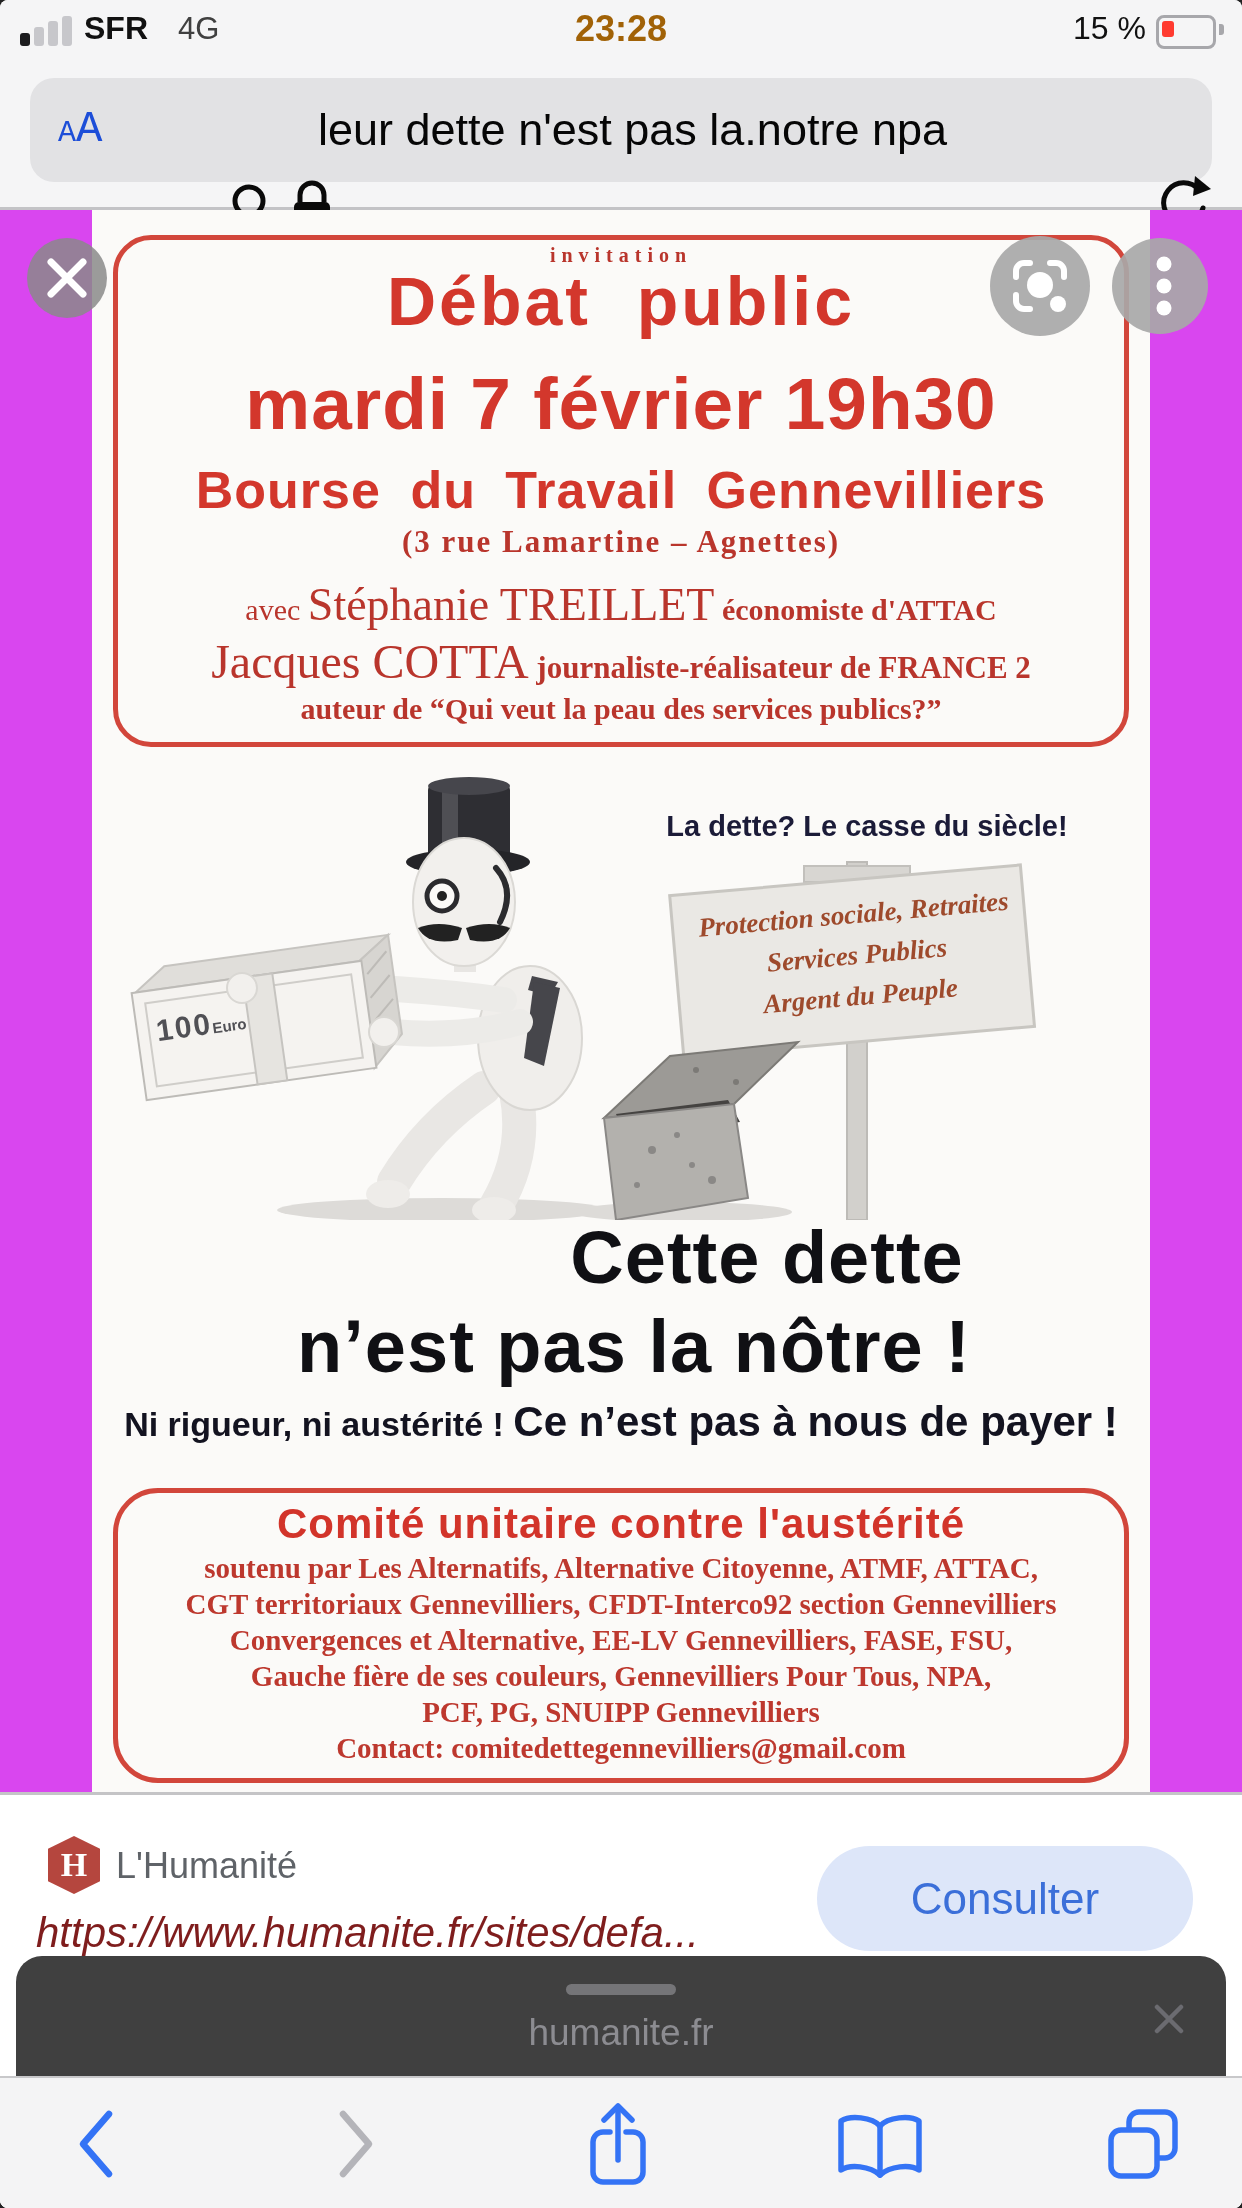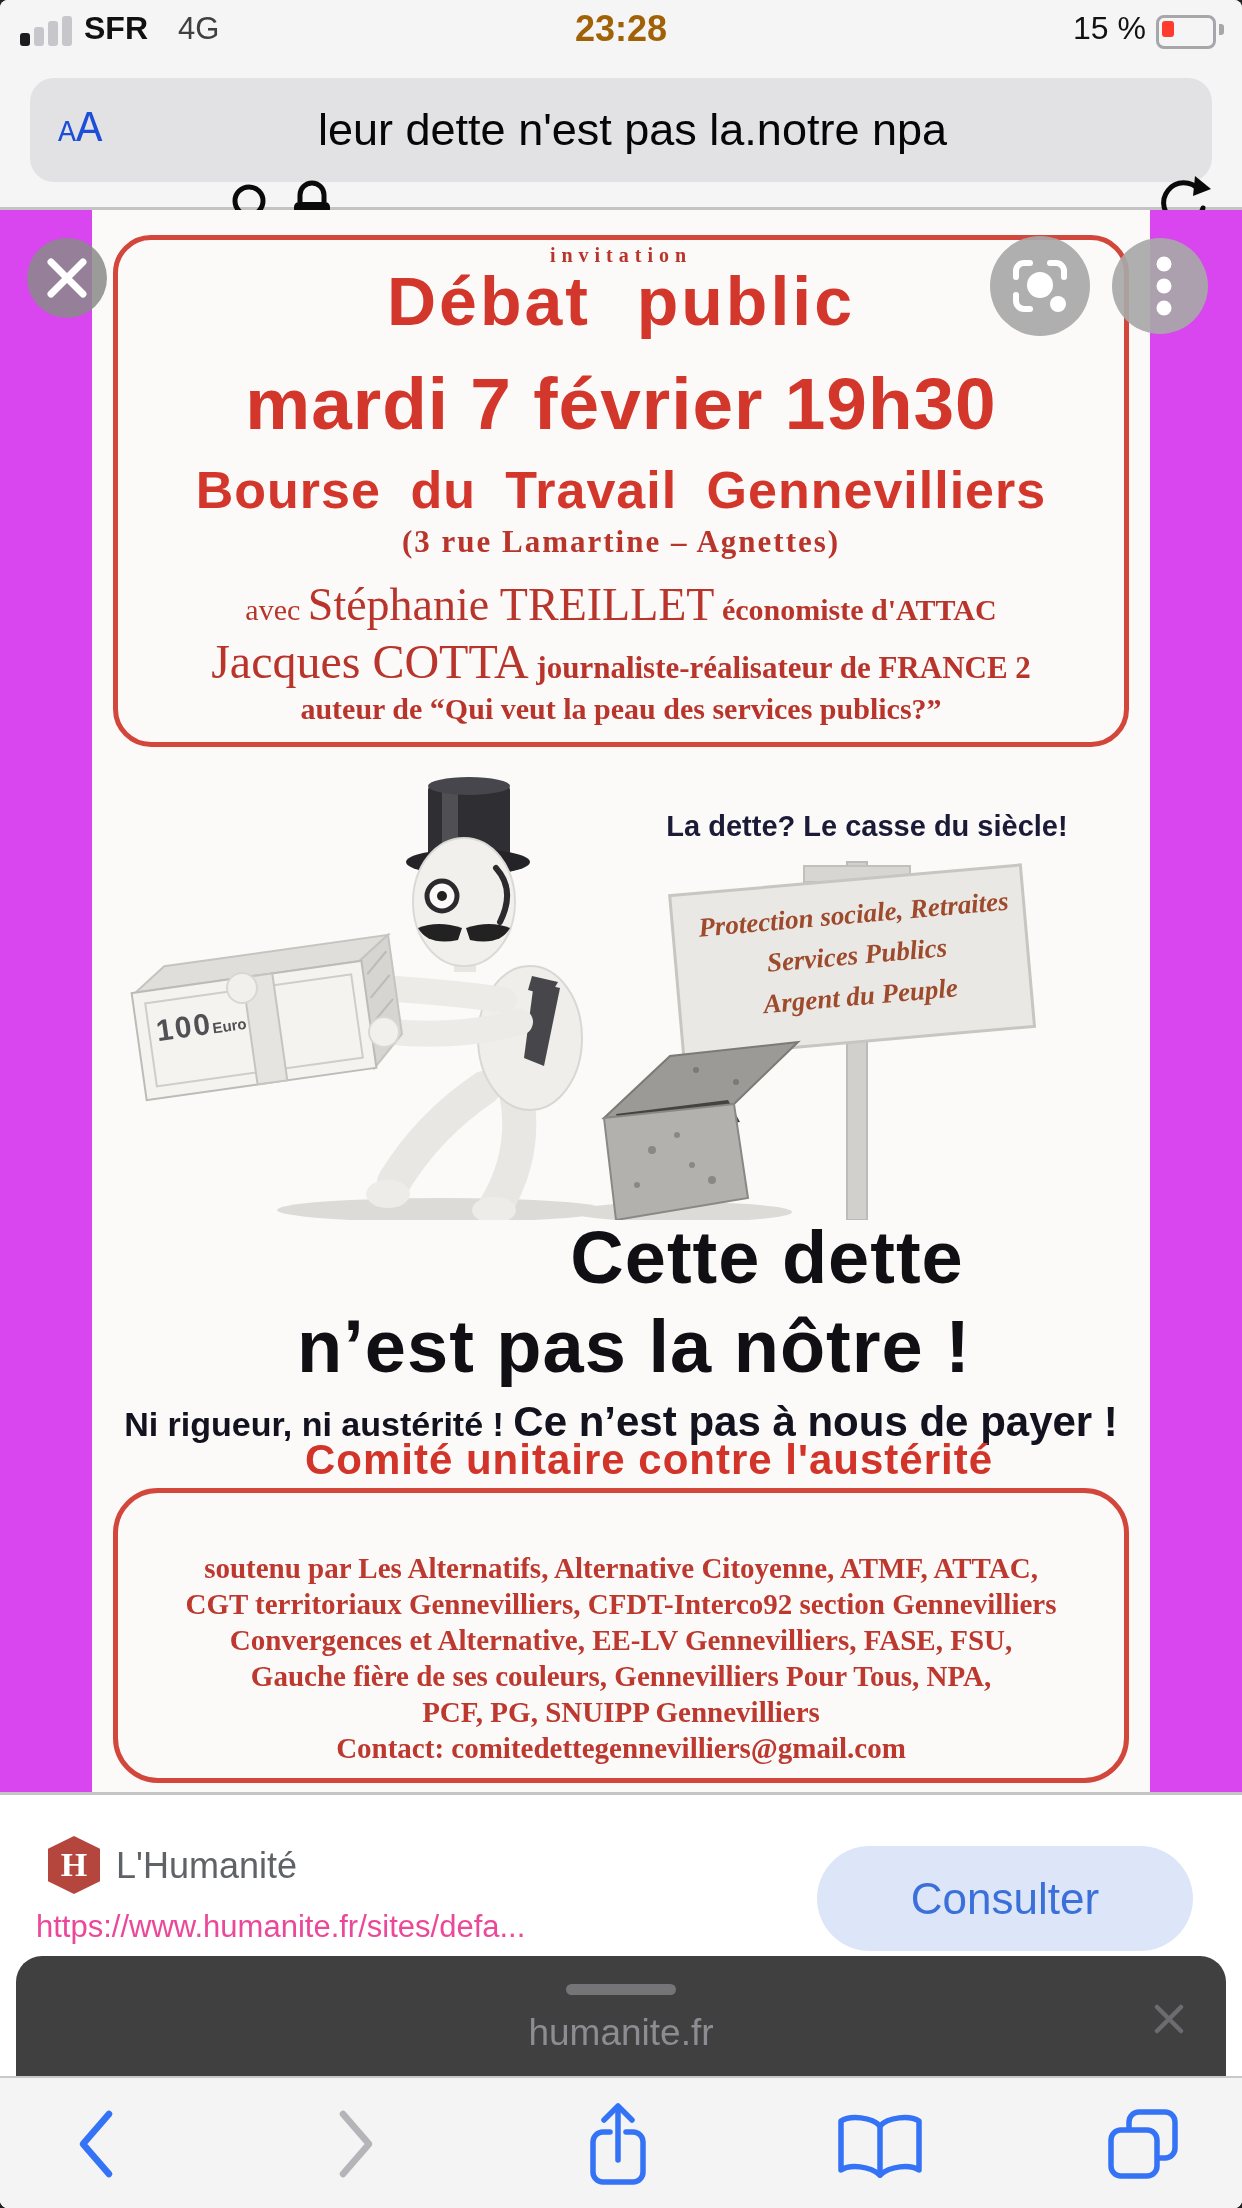--- a/index.html
+++ b/index.html
@@ -37,21 +37,21 @@
   .ov-btn{position:absolute;border:none;background:transparent;padding:0;cursor:pointer;}
   
   .result{position:absolute;left:0;top:1792px;width:1242px;height:416px;background:#fff;border-top:3px solid #c4c4c6;}
   .hum-logo{position:absolute;left:48px;top:41px;width:52px;height:58px;background:#b5463e;
             clip-path:polygon(50% 0,100% 22%,100% 78%,50% 100%,0 78%,0 22%);
             color:#fff;font-family:"Liberation Serif",serif;font-weight:700;font-size:34px;
             display:flex;align-items:center;justify-content:center;}
   .hum-name{position:absolute;left:116px;top:50px;font-size:36px;color:#5f6368;}
   .consulter{position:absolute;left:817px;top:51px;width:376px;height:105px;border-radius:53px;
              background:#dde6f9;border:none;color:#3b6fd9;font-size:44px;font-family:"Liberation Sans",sans-serif;cursor:pointer;}
-  .res-url{position:absolute;left:36px;top:114px;font-size:31px;font-weight:500;color:#ec4899;white-space:nowrap;}
+  .res-url{position:absolute;left:36px;top:114px;font-size:42px;font-weight:500;color:#7f1d1d;white-space:nowrap;font-style:italic;}
   
   .sheet{position:absolute;left:16px;top:1956px;width:1210px;height:120px;background:#404040;border-radius:26px 26px 0 0;}
   .handle{position:absolute;left:50%;transform:translateX(-50%);top:28px;width:110px;height:11px;border-radius:6px;background:#757578;cursor:grab;}
   .sheet-domain{position:absolute;left:0;top:56px;width:100%;text-align:center;font-size:37px;color:#8c8c91;}
   
   .toolbar{position:absolute;left:0;top:2076px;width:1242px;height:132px;background:#f4f4f5;border-top:2px solid #c8c8ca;}
   .tb-btn{position:absolute;background:transparent;border:none;padding:0;cursor:pointer;}
 </style>
 </head>
 <body>
@@ -184,21 +184,21 @@
         </div>
       </div>
 
       <div class="abs hblack" style="left:250px;top:1005px;width:850px;text-align:center;font-size:74px;color:#101014;">Cette dette</div>
       <div class="abs hblack" style="left:26px;top:1094px;width:1032px;text-align:center;font-size:74px;color:#101014;">n’est pas la nôtre !</div>
       <div class="abs ctr" style="top:1188px;color:#131320;">
         <span style="font-size:34px;font-weight:800;">Ni rigueur, ni austérité ! </span><span style="font-size:42px;font-weight:800;">Ce n’est pas à nous de payer !</span>
       </div>
 
       <div class="rbox" style="left:21px;top:1278px;width:1006px;height:285px;border-radius:45px;"></div>
-      <div class="abs ctr hblack" style="top:1226px;font-size:42px;color:#d2342a;padding-left:28px;">Comité unitaire contre l'austérité</div>
+      <div class="abs ctr hblack" style="top:1290px;font-size:42px;color:#d2342a;">Comité unitaire contre l'austérité</div>
       <div class="abs" style="left:28px;top:1340px;width:1002px;">
         <div class="c-line">soutenu par Les Alternatifs, Alternative Citoyenne, ATMF, ATTAC,</div>
         <div class="c-line">CGT territoriaux Gennevilliers, CFDT-Interco92 section Gennevilliers</div>
         <div class="c-line">Convergences et Alternative, EE-LV Gennevilliers, FASE, FSU,</div>
         <div class="c-line">Gauche fière de ses couleurs, Gennevilliers Pour Tous,  NPA,</div>
         <div class="c-line">PCF,  PG, SNUIPP Gennevilliers</div>
         <div class="c-line">Contact: comitedettegennevilliers@gmail.com</div>
       </div>
     </div>
 

